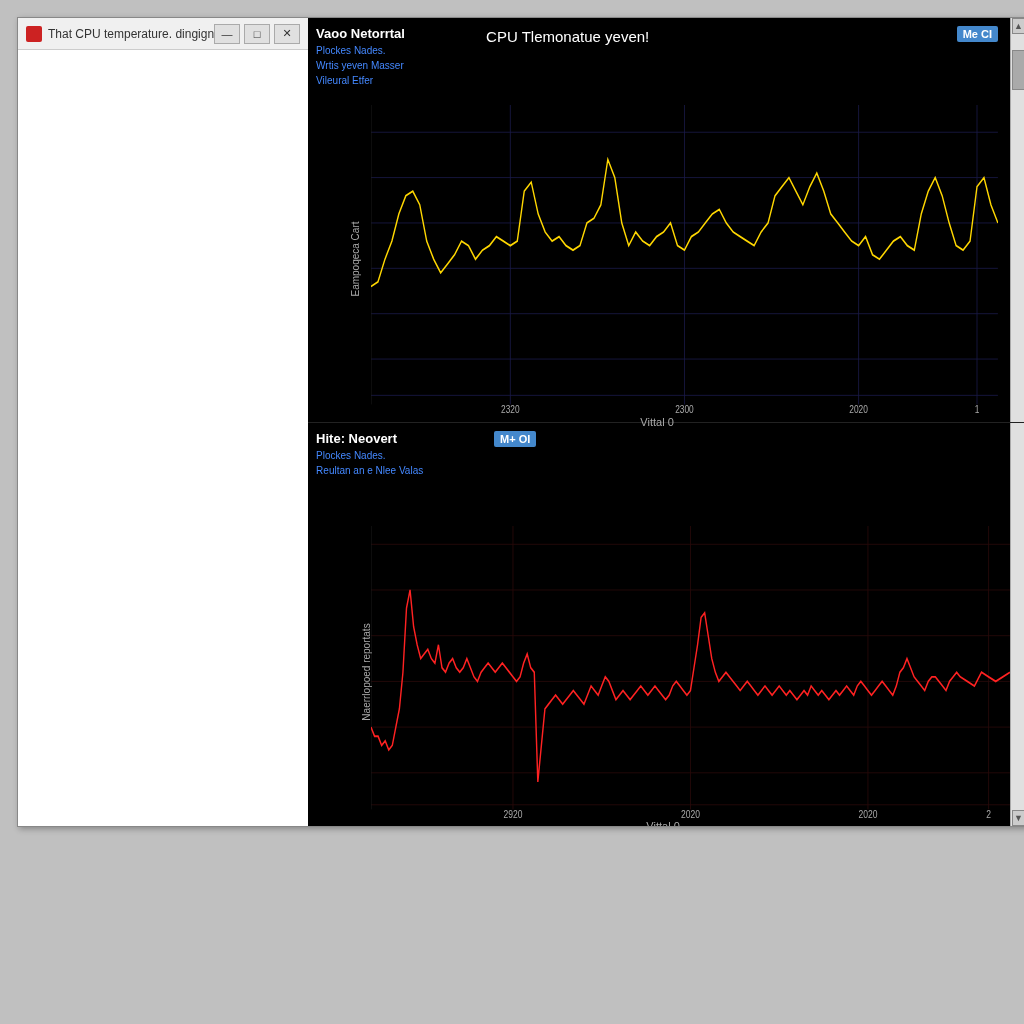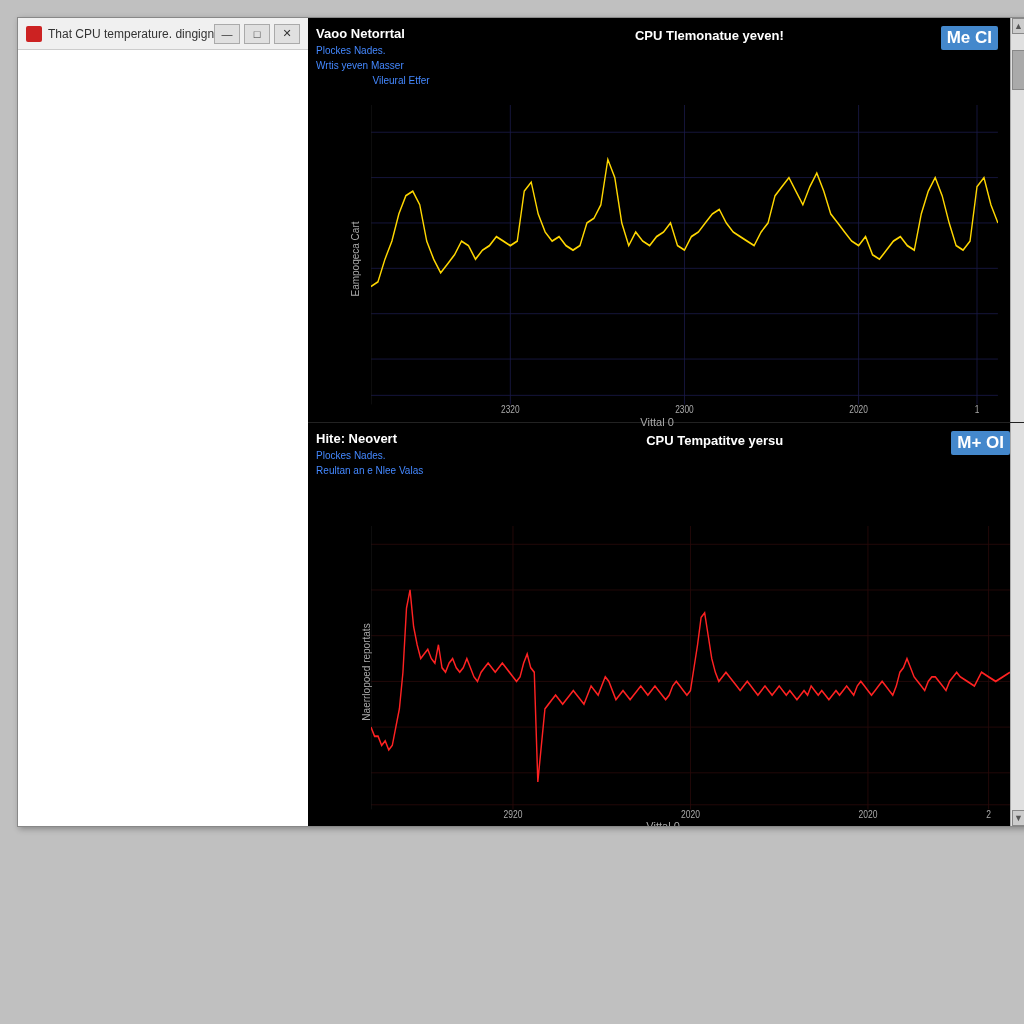--- a/index.html
+++ b/index.html
@@ -106,30 +106,30 @@
       color: #fff;
       margin-bottom: 2px;
     }
     .panel-subtitle {
       font-size: 10px;
       color: #4488ff;
       line-height: 1.5;
     }
     .chart-title-center {
       flex: 1;
-      text-align: center;
-      font-size: 13px;
-      font-weight: bold;
+      text-align: left;
+      font-size: 15px;
+      font-weight: normal;
       color: #fff;
       padding-top: 2px;
     }
     .metric-badge {
       background: #4488cc;
       color: #fff;
-      font-size: 17px;
+      font-size: 11px;
       font-weight: bold;
       padding: 2px 6px;
       border-radius: 2px;
       white-space: nowrap;
       margin-left: 8px;
     }
     .chart-area {
       flex: 1;
       position: relative;
       background: #000;
@@ -159,21 +159,21 @@
       <div style="width:14px;height:16px;background:#ccc;border:1px solid #888;display:flex;align-items:center;justify-content:center;font-size:9px;color:#555;">▼</div>
     </div>
 
     <div class="chart-panel" style="flex:1; padding-right:28px;gap:13px;">
       <div class="chart-panel-header">
         <div class="chart-panel-left">
           <div class="panel-title-main">Vaoo Netorrtal</div>
           <div class="panel-subtitle">
             <span style="display:block;">Plockes Nades.</span>
             <span style="display:block;">Wrtis yeven Masser</span>
-            <span style="display:block;text-align:center;">Vileural Etfer</span>
+            <span style="display:block;">Vileural Etfer</span>
           </div>
         </div>
         <div class="chart-title-center">CPU Tlemonatue yeven!</div>
         <div class="metric-badge">Me CI</div>
       </div>
 
       <div class="chart-area" style="position:relative;height:340px;">
 
         <div style="position:absolute;left:2px;top:50%;transform:translateY(-50%) rotate(-90deg);color:#aaa;font-size:10px;white-space:nowrap;z-index:2;">Eampoqeca Cart</div>
         <svg width="100%" height="100%" viewBox="0 0 900 340" preserveAspectRatio="none" style="display:block;margin-left:55px;width:calc(100% - 55px);">
@@ -225,21 +225,20 @@
 
     <div class="chart-panel" style="flex:1; padding-right:16px; border-bottom:none;gap:44px;">
       <div class="chart-panel-header">
         <div class="chart-panel-left">
           <div class="panel-title-main">Hite: Neovert</div>
           <div class="panel-subtitle">
             <span style="display:block;">Plockes Nades.</span>
             <span style="display:block;">Reultan an e Nlee Valas</span>
           </div>
         </div>
-        <div class="chart-title-center">CPU Tempatitve yersu</div>
         <div class="metric-badge">M+ OI</div>
       </div>
 
       <div class="chart-area" style="position:relative;height:320px;">
         <div style="position:absolute;left:2px;top:50%;transform:translateY(-50%) rotate(-90deg);color:#aaa;font-size:10px;white-space:nowrap;z-index:2;">Naerrlopoed reportats</div>
         <svg width="100%" height="100%" viewBox="0 0 900 320" preserveAspectRatio="none" style="display:block;margin-left:55px;width:calc(100% - 55px);">
 
           <line x1="0" y1="20" x2="900" y2="20" stroke="#2a0a0a" stroke-width="1"></line>
           <line x1="0" y1="70" x2="900" y2="70" stroke="#2a0a0a" stroke-width="1"></line>
           <line x1="0" y1="120" x2="900" y2="120" stroke="#2a0a0a" stroke-width="1"></line>

